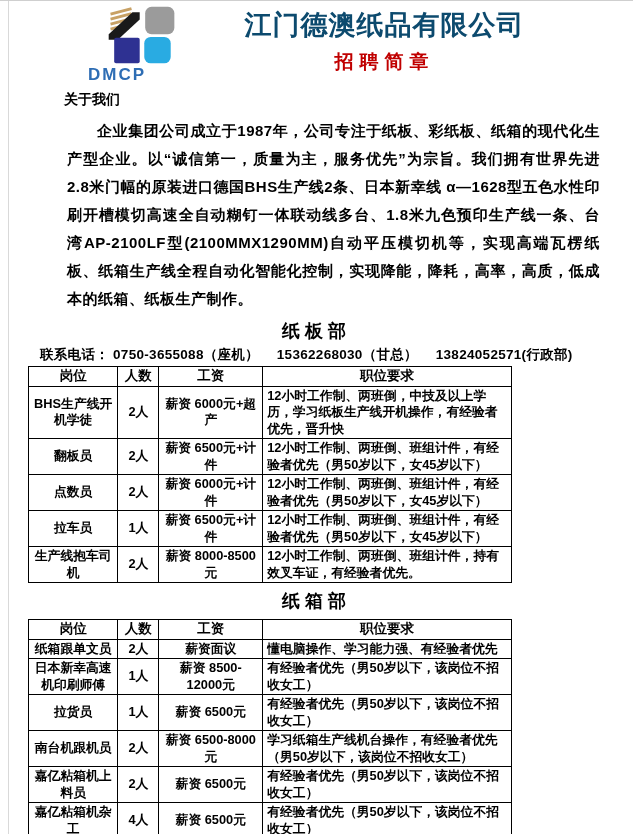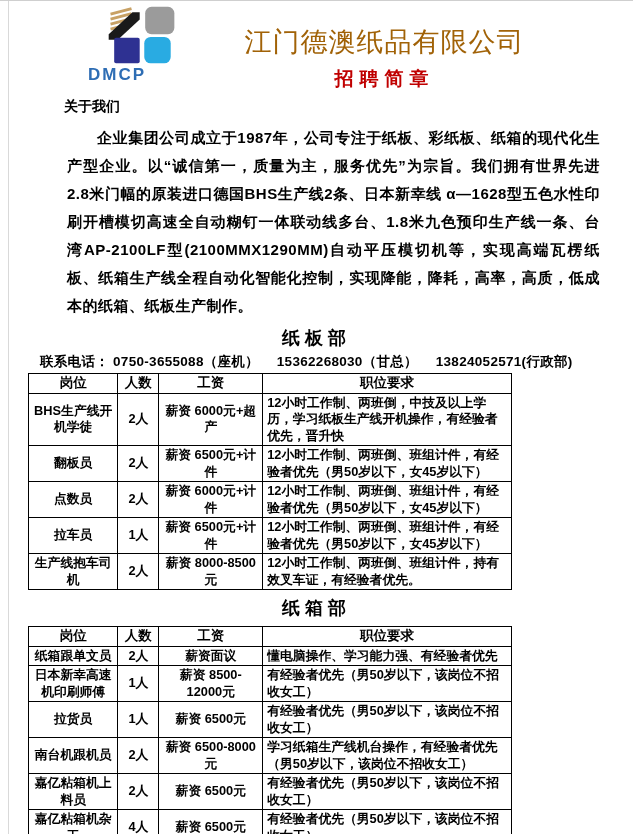--- a/index.html
+++ b/index.html
@@ -22,22 +22,22 @@
   
   .header { display: flex; align-items: flex-start; padding: 4px 10px 0 88px; }
   .logo-block { width: 118px; text-align: left; flex: 0 0 auto; }
   .logo-mark svg { display: block; margin: 0 auto; }
   .logo-text {
     color: #2e6db4; font-weight: 700; font-size: 17px; letter-spacing: 2px;
     margin-top: -2px;
   }
   .title-block { flex: 1; text-align: center; padding-right: 60px; }
   .doc-title {
-    color: #a16207; font-weight: 400; font-size: 27px; letter-spacing: 1px;
-    line-height: 32px; margin-top: 21px;
+    color: #0c4a6e; font-weight: 700; font-size: 27px; letter-spacing: 1px;
+    line-height: 32px; margin-top: 4px;
   }
   .doc-subtitle {
     color: #c00000; font-weight: 800; font-size: 19px; letter-spacing: 6px;
     margin-top: 8px;
   }
 
   
   .about-heading { font-size: 14px; font-weight: 800; margin: 6px 0 0 64px; }
   .about-paragraph {
     margin: 8px 33px 0 67px;

